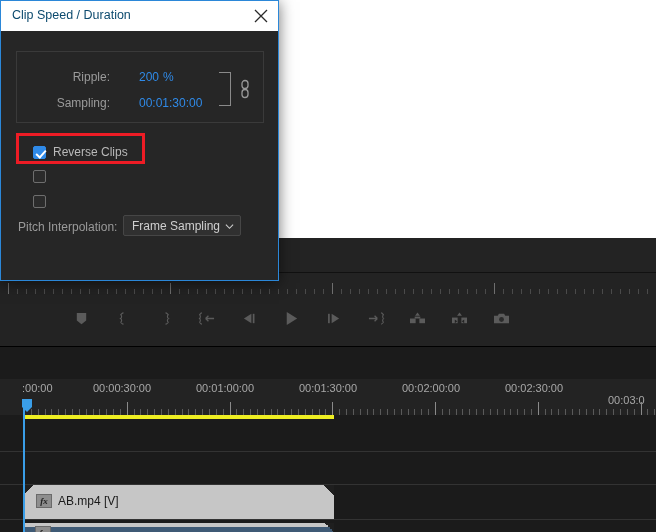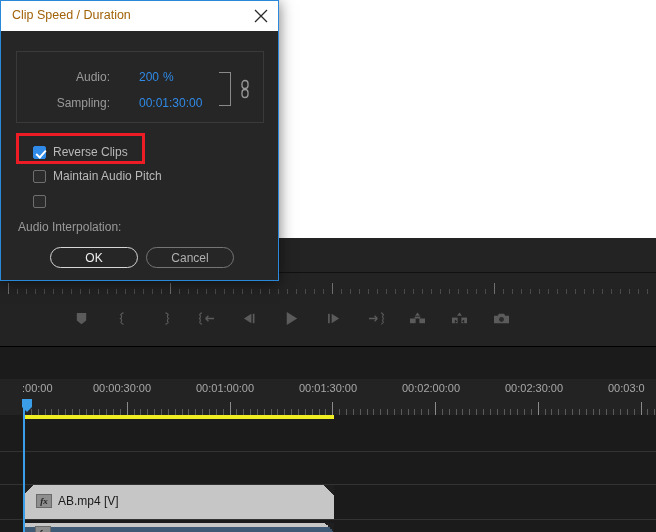--- a/index.html
+++ b/index.html
@@ -136,21 +136,21 @@
   #dialog{
     position:absolute; left:0; top:0; width:279px; height:281px;
     background:#262626; border:1px solid #2b87d8; z-index:50;
     box-shadow:0 2px 14px rgba(0,0,0,.55);
   }
   #dialog-titlebar{
     position:absolute; left:0; top:0; width:277px; height:30px;
     background:#ffffff;
   }
   #dialog-title{
-    position:absolute; left:11px; top:7px; color:#a16207; font-size:12.5px;
+    position:absolute; left:11px; top:7px; color:#0c4a6e; font-size:12.5px;
   }
   #dialog-close{
     position:absolute; right:8px; top:7px; width:18px; height:16px;
     color:#2a2a2a;
   }
   #speed-group{
     position:absolute; left:15px; top:50px; width:248px; height:72px;
     border:1px solid #3a3a3a;
   }
   #speed-label{ position:absolute; right:153px; top:18px; color:#9a9a9a; }
@@ -369,21 +369,21 @@
 <div id="timeline-panel">
 
   <div id="timeline-ruler">
     <div id="ruler-labels">
         <span style="left: 22px;">:00:00</span>
         <span style="left: 93px;">00:00:30:00</span>
         <span style="left: 196px;">00:01:00:00</span>
         <span style="left: 299px;">00:01:30:00</span>
         <span style="left: 402px;">00:02:00:00</span>
         <span style="left: 505px;">00:02:30:00</span>
-        <span style="left: 608px;">00:03:0</span>
+        <span style="left: 608px; margin-top: 12px;">00:03:0</span>
       </div>
     <div id="ruler-ticks">
         <i class="major" style="left: 24px; height: 13px;"></i>
         <i style="left: 31px; height: 6px;"></i>
         <i style="left: 38px; height: 6px;"></i>
         <i style="left: 45px; height: 6px;"></i>
         <i style="left: 51px; height: 6px;"></i>
         <i style="left: 58px; height: 6px;"></i>
         <i style="left: 65px; height: 6px;"></i>
         <i style="left: 72px; height: 6px;"></i>
@@ -499,45 +499,48 @@
 <div id="dialog">
 
   <div id="dialog-titlebar">
     <div id="dialog-title">Clip Speed / Duration</div>
     <svg id="dialog-close" viewBox="0 0 18 16">
       <path d="M3 2 L15 14 M15 2 L3 14" stroke="#2a2a2a" stroke-width="1.3" fill="none"></path>
     </svg>
   </div>
 
   <div id="speed-group">
-    <div id="speed-label">Audio:</div>
+    <div id="speed-label">Ripple:</div>
     <div id="speed-value">200</div>
     <div id="speed-unit">%</div>
     <div id="duration-label">Sampling:</div>
     <div id="duration-value">00:01:30:00</div>
     <div id="link-bracket"></div>
     <svg id="link-icon" viewBox="0 0 12 20">
       <rect x="3" y="1.5" width="6" height="8" rx="3" fill="none" stroke="#9a9a9a" stroke-width="1.3"></rect>
       <rect x="3" y="10.5" width="6" height="8" rx="3" fill="none" stroke="#9a9a9a" stroke-width="1.3"></rect>
     </svg>
   </div>
 
   <div id="checkbox-group">
       <div class="cb-row" style="top: 141px;">
         <span class="cbox checked"></span>
         <span class="cb-label">Reverse Clips</span>
       </div>
       <div class="cb-row" style="top: 165px;">
         <span class="cbox"></span>
-        <span class="cb-label">Maintain Audio Pitch</span>
       </div>
       <div class="cb-row" style="top: 190px;">
         <span class="cbox"></span>
       </div>
     </div>
 
-  <div id="ti-label">Audio Interpolation:</div>
-
-  <div id="ok-button" class="dlg-btn">OK</div>
-  <div id="cancel-button" class="dlg-btn">Cancel</div>
+  <div id="ti-label">Pitch Interpolation:</div>
+  <div id="ti-select">
+    <div id="ti-value">Frame Sampling</div>
+    <svg id="ti-chev" viewBox="0 0 10 10">
+      <path d="M1 3 L5 7 L9 3" fill="none" stroke="#cfcfcf" stroke-width="1.2"></path>
+    </svg>
+  </div>
+
 </div>
 
 <div id="highlight-box" style="border-color: rgb(238, 28, 37);"></div>
 
 </body></html>

